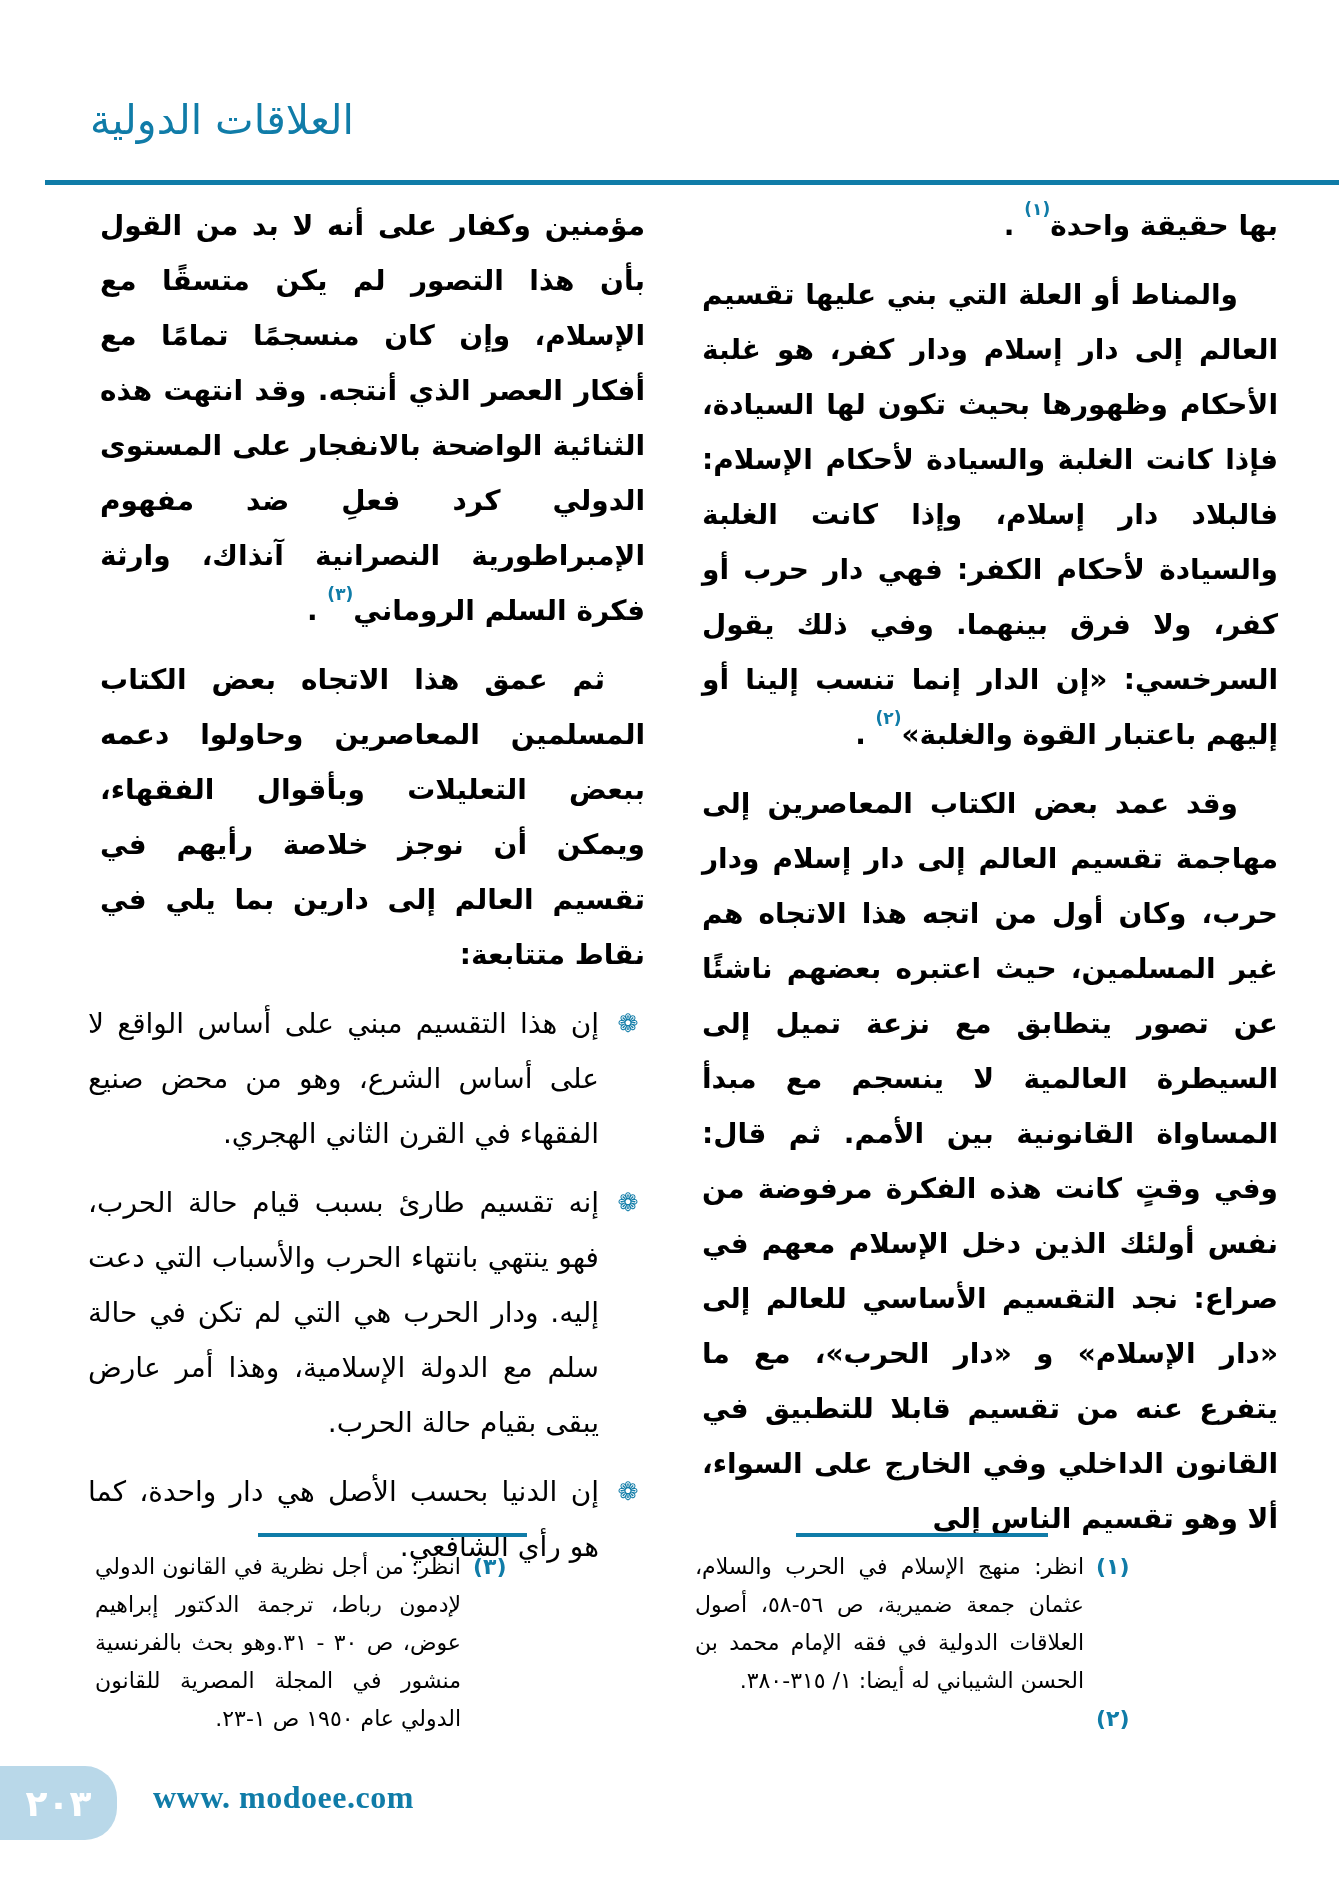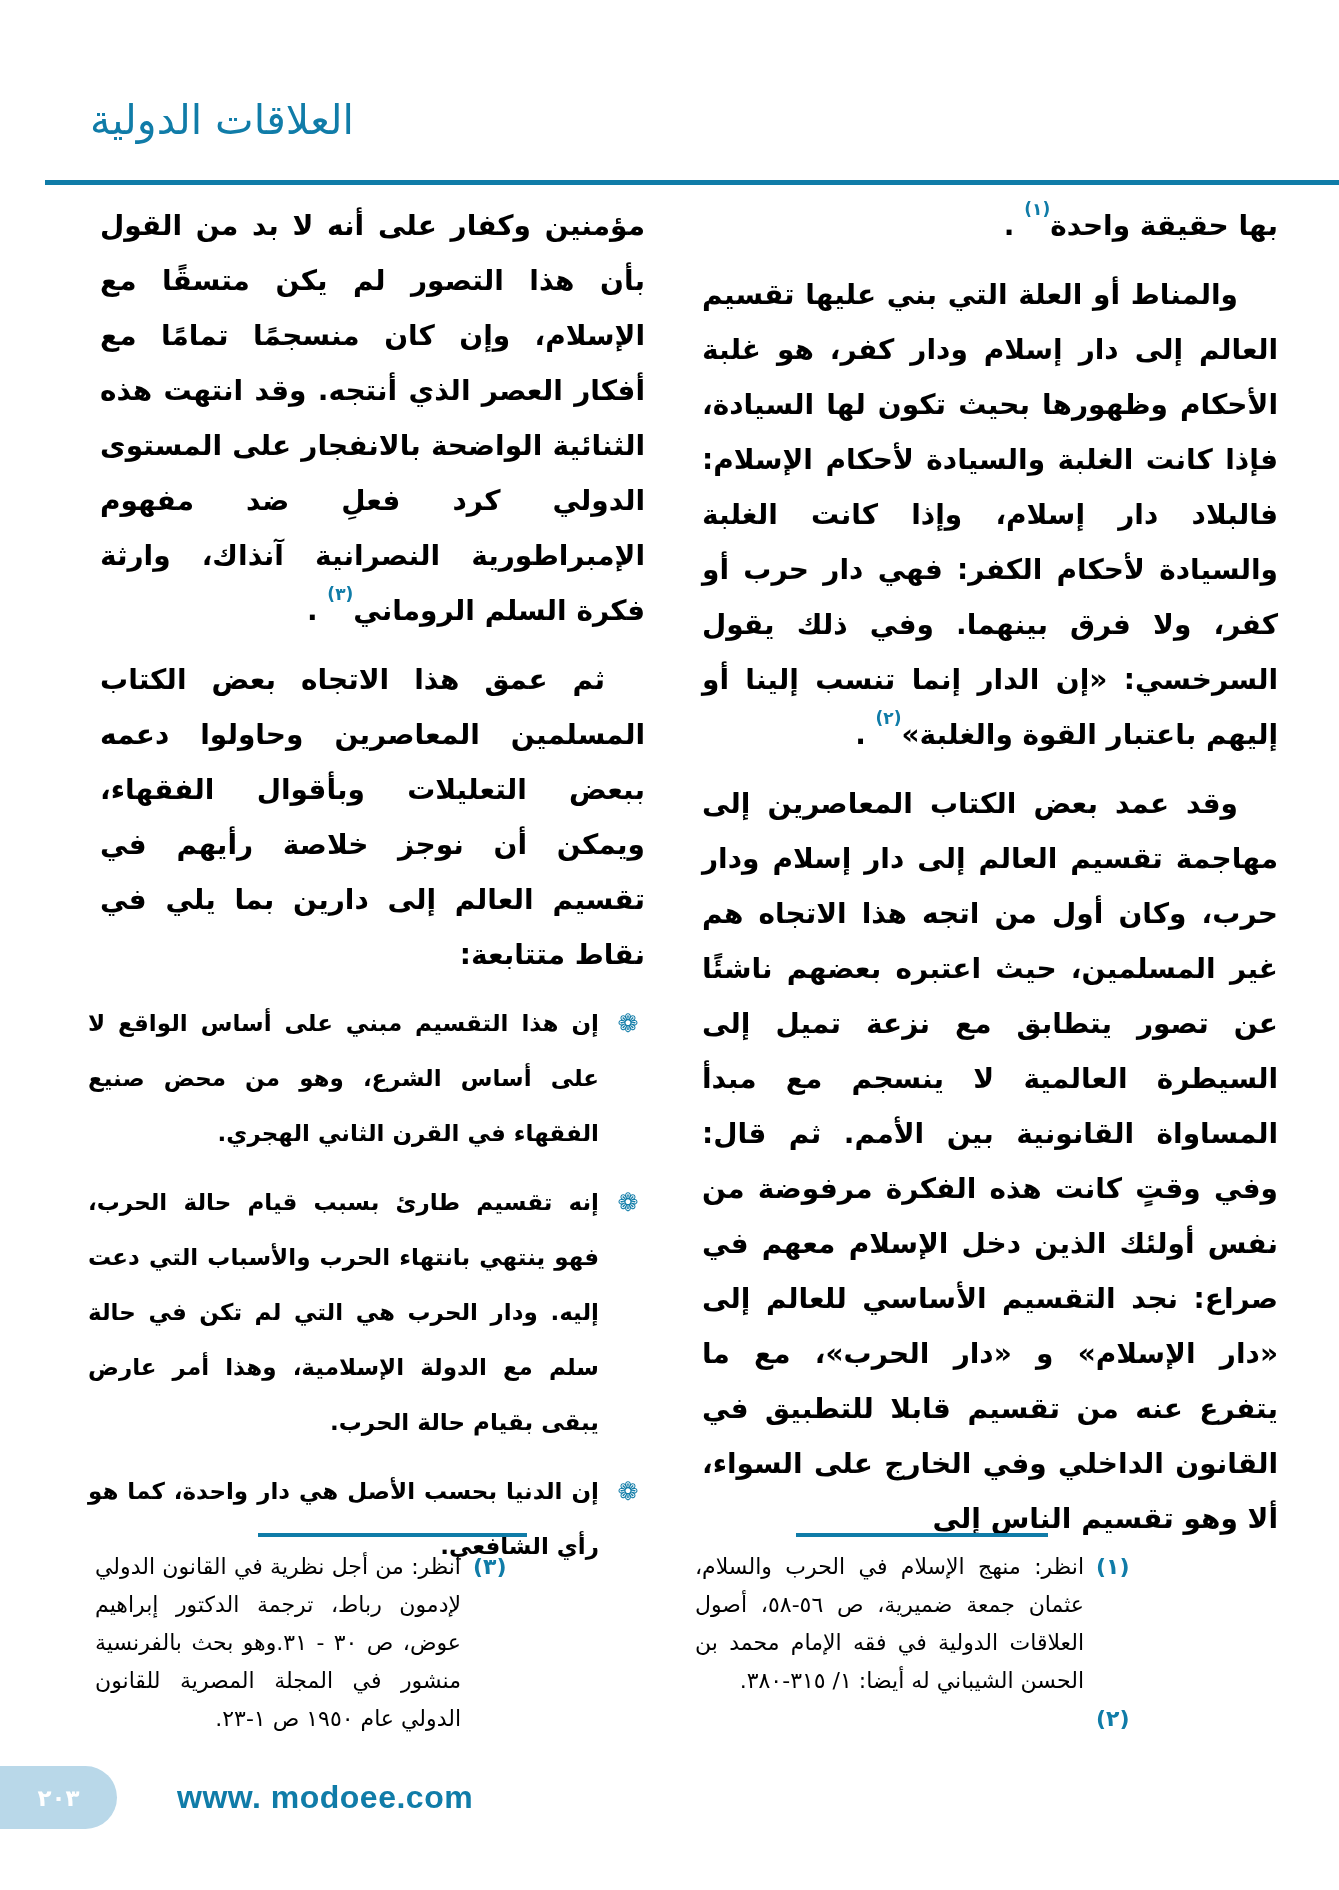--- a/index.html
+++ b/index.html
@@ -40,21 +40,21 @@
     font-size:28px;line-height:55px;font-weight:bold;
     text-align:justify;
   }
   .para.indent{text-indent:40px;}
   .bullet-row{display:flex;gap:12px;margin:0 0 14px 0;}
   .bullet-glyph{
     flex:none;width:34px;text-align:center;
     color:var(--accent);font-size:25px;line-height:55px;
   }
   .bullet-text{
-    flex:1;font-size:23px;line-height:55px;font-weight:bold;
+    flex:1;font-size:28px;line-height:55px;font-weight:normal;
     text-align:justify;
   }
   .fnref{
     color:var(--accent);
     font-size:17px;font-weight:bold;
     vertical-align:20px;line-height:0;
     letter-spacing:1px;
   }
   .fn-sep{position:absolute;height:4px;background:var(--accent);}
   #sep-right{top:1533px;right:291px;width:252px;}
@@ -65,34 +65,33 @@
   }
   #fn-right{top:1548px;right:197px;width:447px;}
   #fn-left{top:1548px;left:95px;width:424px;}
   .fn-row{display:flex;gap:12px;}
   .fn-marker{
     flex:none;width:46px;text-align:left;
     color:var(--accent);font-weight:bold;
   }
   .fn-text{flex:1;text-align:justify;}
   .page-badge{
-    position:absolute;left:0;top:1766px;width:117px;height:63px;
+    position:absolute;left:0;top:1766px;width:117px;height:74px;
     background:var(--badge);
     border-radius:0 32px 32px 0;
     display:flex;align-items:center;justify-content:center;
-    color:#ffffff;font-size:23px;font-weight:bold;
+    color:#ffffff;font-size:36px;font-weight:bold;
   }
   .site{
     position:absolute;left:153px;top:1779px;
     direction:ltr;
     color:var(--accent);
-    font-family:Liberation Sans, sans-serif;
+    font-family:Liberation Serif, serif;
     font-size:32px;font-weight:bold;
     letter-spacing:0.5px;
-    margin-left:24px;
   }
 </style>
 </head>
 <body>
 
 <div class="page" dir="rtl">
 
   <div class="header-title">العلاقات الدولية</div>
 
   <div class="header-rule"></div>

